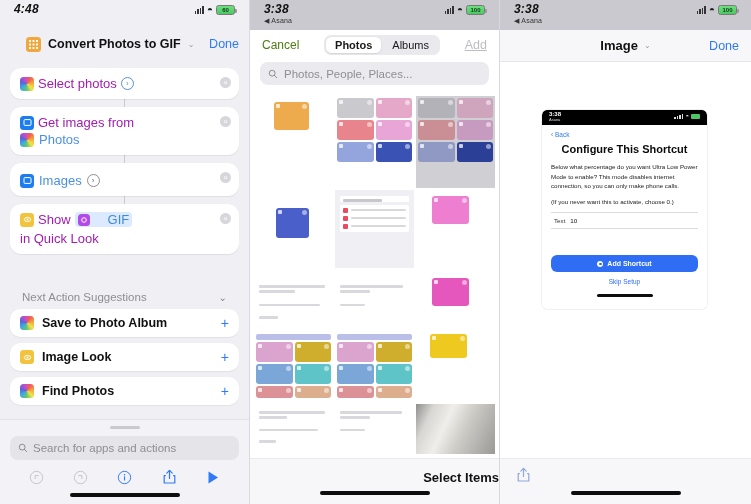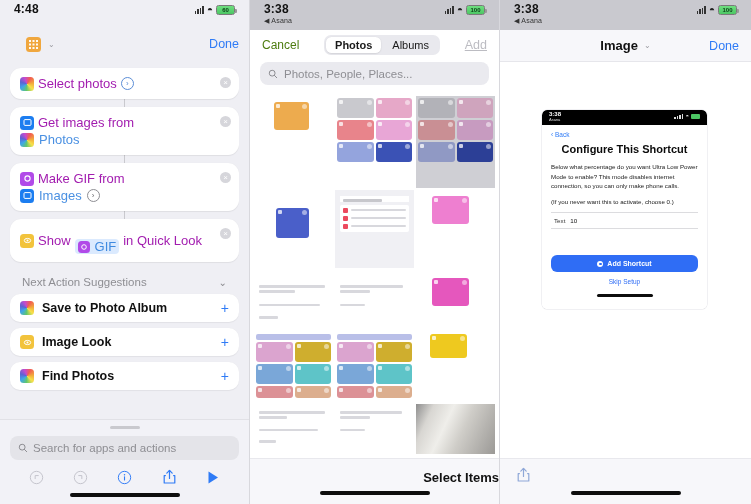--- a/index.html
+++ b/index.html
@@ -17,21 +17,21 @@
 
   
   .statusbar {
     position: relative;
     height: 30px;
     padding: 3px 14px 0 14px;
     display: flex; align-items: flex-start; justify-content: space-between;
     font-size: 12px; font-weight: bold; color: #111;
   }
   .sb-left { display:flex; flex-direction:column; line-height:1.05; }
-  .sb-time { font-size: 12px; font-weight: bold; letter-spacing:.2px; }
+  .sb-time { font-size: 12px; font-weight: bold; letter-spacing:.2px;font-style:italic; }
   .sb-back { font-size: 7px; font-weight: normal; color:#333; margin-top:1px; letter-spacing:.2px;}
   .sb-right { display: flex; align-items: center; gap: 3px; padding-top: 2px; }
   .sig { display:flex; align-items:flex-end; gap:1px; height:8px; }
   .sig i { display:block; width:1.6px; background:#333; }
   .sig i:nth-child(1){height:3px}.sig i:nth-child(2){height:4.5px}
   .sig i:nth-child(3){height:6px}.sig i:nth-child(4){height:7.5px}
   .wifi { font-size: 10px; color:#222; line-height:8px;}
   .batt { width: 19px; height: 9.5px; border:1px solid #7a7a7a; border-radius:2.5px; position:relative;
           background: linear-gradient(#6ede7f,#4cc764); }
   .batt:after{content:"";position:absolute;right:-3px;top:2.6px;width:1.6px;height:4px;background:#9a9a9a;border-radius:0 1px 1px 0;}
@@ -59,33 +59,33 @@
   .card-row { display:flex; align-items:center; flex-wrap: wrap; gap: 4px; }
   .card-line2 { display:flex; align-items:center; gap:5px; margin-top:2px; }
   .ico { width:14px;height:14px;border-radius:3.5px;flex:none;display:flex;align-items:center;justify-content:center;}
   .ico svg{display:block}
   .ico-photos { background: conic-gradient(from 30deg,#f25d52,#f2a93b,#f7e14b,#63c76a,#3fa7e8,#5b63d3,#c44bd0,#f25d52); }
   .ico-blue { background:#1c7df0; }
   .ico-purple { background:#b14ae8; }
   .ico-yellow { background:#f2c33c; }
   .txt { font-size: 13px; color:#a21caf; }
   .link { font-size: 13px; color:#4a90e2; }
-  .token { display:inline-flex;align-items:center;gap:5px; background:#dbeafe; border-radius:4px; padding:0 3px;margin-top:12px; }
+  .token { display:inline-flex;align-items:center;gap:18px; background:#dbeafe; border-radius:4px; padding:0 3px; }
   .token .link { color:#3f8ae0; }
   .arrow-circ { width:13px;height:13px;border-radius:50%;border:1px solid #8e8e93;
                 display:inline-flex;align-items:center;justify-content:center;
                 font-size:8px;color:#6c6c70;flex:none;}
   .arrow-blue { border-color:#5b8dd6;color:#5b8dd6;}
   .x-btn { position:absolute; right:8px; top:9px; width:11px;height:11px;border-radius:50%;
            background:#d6d6db; color:#fff; font-size:8px; line-height:11px; text-align:center; }
   .connector { width:1px; height:8px; background:#c9c9ce; margin:0 auto; }
 
   .suggest-head { display:flex;align-items:center;justify-content:space-between;
                   padding: 14px 12px 6px 12px; }
-  .suggest-head span { font-size:11.5px; color:#8e8e93; }
+  .suggest-head span { font-size:11.5px; color:#8e8e93;margin-top:23px; }
   .suggest-head .chev { font-size:10px; color:#8a8a8f; }
   .srow { position:relative; background:#fff; border-radius:10px; padding:7px 10px;
           display:flex; align-items:center; gap:8px; margin-bottom:6px;
           box-shadow:0 0.5px 1px rgba(0,0,0,.06); }
   .srow .label { font-size:12.5px; font-weight:bold; color:#111; }
   .plus { position:absolute; right:10px; top:50%; transform:translateY(-50%);
           font-size:14px; color:#2f7bf6; line-height:0; }
 
   .s1-bottom { position:absolute; left:0; right:0; bottom:0; background:#f2f2f7;
                border-top:1px solid #e1e1e6; }
@@ -199,20 +199,21 @@
                 <rect x="8" y="1" width="2" height="2"></rect>
               <rect x="1" y="4.5" width="2" height="2"></rect>
                 <rect x="4.5" y="4.5" width="2" height="2"></rect>
                 <rect x="8" y="4.5" width="2" height="2"></rect>
               <rect x="1" y="8" width="2" height="2"></rect>
                 <rect x="4.5" y="8" width="2" height="2"></rect>
                 <rect x="8" y="8" width="2" height="2"></rect>
             </g>
           </svg>
         </div>
+        <div class="s1-title">Convert Photos to GIF</div>
         <div class="chev-sm">⌄</div>
       </div>
       <div class="done-btn">Done</div>
     </div>
 
     <div class="s1-body">
 
       <div class="card">
         <div class="card-row">
           <span class="ico ico-photos"></span>
@@ -234,28 +235,20 @@
         </div>
         <div class="card-line2">
           <span class="ico ico-photos"></span>
           <span class="link">Photos</span>
         </div>
         <div class="x-btn">×</div>
       </div>
       <div class="connector"></div>
 
       <div class="card">
-        <div class="card-row">
-          <span class="ico ico-purple">
-            <svg width="9" height="9" viewBox="0 0 9 9">
-                <circle cx="4.5" cy="4.5" r="2.6" fill="none" stroke="#fff" stroke-width="1.1"></circle>
-              </svg>
-          </span>
-          <span class="txt">Make GIF from</span>
-        </div>
         <div class="card-line2">
           <span class="ico ico-blue">
             <svg width="9" height="9" viewBox="0 0 9 9">
                 <rect x="1" y="1.6" width="7" height="5.8" rx="1" fill="none" stroke="#fff" stroke-width="1"></rect>
               </svg>
           </span>
           <span class="link">Images</span>
           <span class="arrow-circ">›</span>
         </div>
         <div class="x-btn">×</div>

